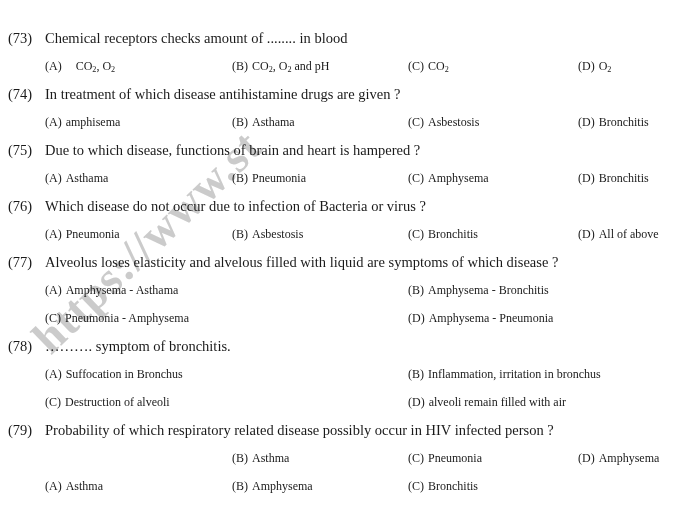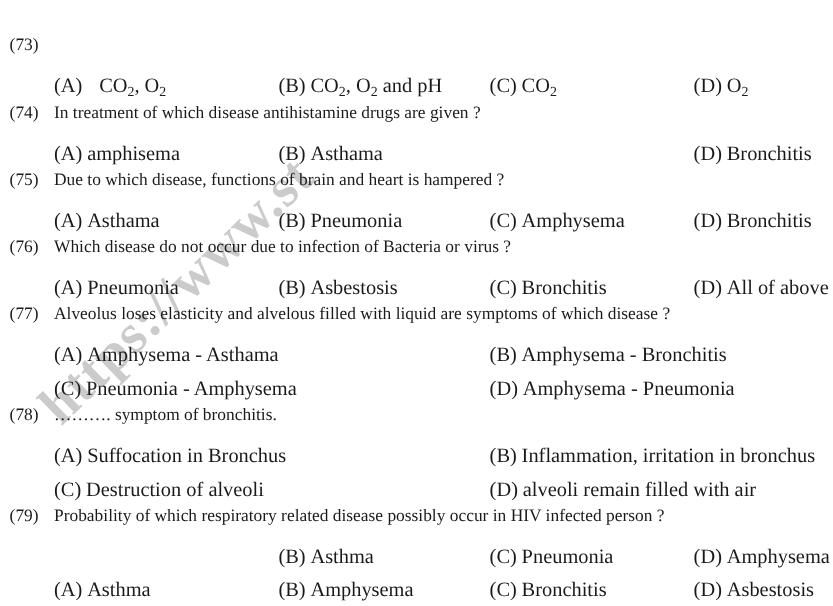--- a/index.html
+++ b/index.html
@@ -83,22 +83,22 @@
   .option-row {
     position: relative;
     height: 28px;
     line-height: 28px;
     white-space: nowrap;
   }
 
   .opt {
     position: absolute;
     top: 0;
-    font-size: 17px;
-    line-height: 40px;
+    font-size: 12px;
+    line-height: 28px;
     white-space: nowrap;
   }
 
   
   .cols4 .opt.c0 { left: 45px; }
   .cols4 .opt.c1 { left: 232px; }
   .cols4 .opt.c2 { left: 408px; text-align: center; }
   .cols4 .opt.c3 { left: 578px; }
 
   
@@ -119,36 +119,38 @@
 
 <div id="watermark-layer">
   <div id="watermark-text" style="color: rgb(201, 201, 201);">https://www.st</div>
 </div>
 
 <div id="sheet">
 
 <div class="question-block">
       <div class="qline">
         <span class="qnum">(73)</span>
+        <span class="qtext">Chemical receptors checks amount of ........ in blood</span>
       </div>
       <div class="option-row cols4">
         <div class="opt c0 wide-marker"><span class="marker">(A)</span><span class="optlabel">CO<sub>2</sub>, O<sub>2</sub></span></div>
         <div class="opt c1"><span class="marker">(B)</span><span class="optlabel">CO<sub>2</sub>, O<sub>2</sub> and pH</span></div>
         <div class="opt c2"><span class="marker">(C)</span><span class="optlabel">CO<sub>2</sub></span></div>
         <div class="opt c3"><span class="marker">(D)</span><span class="optlabel">O<sub>2</sub></span></div>
       </div>
     </div>
     <div class="question-block">
       <div class="qline">
         <span class="qnum">(74)</span>
         <span class="qtext">In treatment of which disease antihistamine drugs are given ?</span>
       </div>
       <div class="option-row cols4">
         <div class="opt c0"><span class="marker">(A)</span><span class="optlabel">amphisema</span></div>
         <div class="opt c1"><span class="marker">(B)</span><span class="optlabel">Asthama</span></div>
+        <div class="opt c2"><span class="marker">(C)</span><span class="optlabel">Asbestosis</span></div>
         <div class="opt c3"><span class="marker">(D)</span><span class="optlabel">Bronchitis</span></div>
       </div>
     </div>
     <div class="question-block">
       <div class="qline">
         <span class="qnum">(75)</span>
         <span class="qtext">Due to which disease, functions of brain and heart is hampered ?</span>
       </div>
       <div class="option-row cols4">
         <div class="opt c0"><span class="marker">(A)</span><span class="optlabel">Asthama</span></div>
@@ -206,16 +208,15 @@
         <div class="opt c1"><span class="marker">(B)</span><span class="optlabel">Asthma</span></div>
         <div class="opt c2"><span class="marker">(C)</span><span class="optlabel">Pneumonia</span></div>
         <div class="opt c3"><span class="marker">(D)</span><span class="optlabel">Amphysema</span></div>
       </div>
     </div>
     <div class="question-block">
       <div class="option-row cols4">
         <div class="opt c0"><span class="marker">(A)</span><span class="optlabel">Asthma</span></div>
         <div class="opt c1"><span class="marker">(B)</span><span class="optlabel">Amphysema</span></div>
         <div class="opt c2"><span class="marker">(C)</span><span class="optlabel">Bronchitis</span></div>
-        <div class="opt c3"><span class="marker">(D)</span><span class="optlabel">Asbestosis</span></div>
       </div>
     </div>
   </div>
 
 </body></html>

